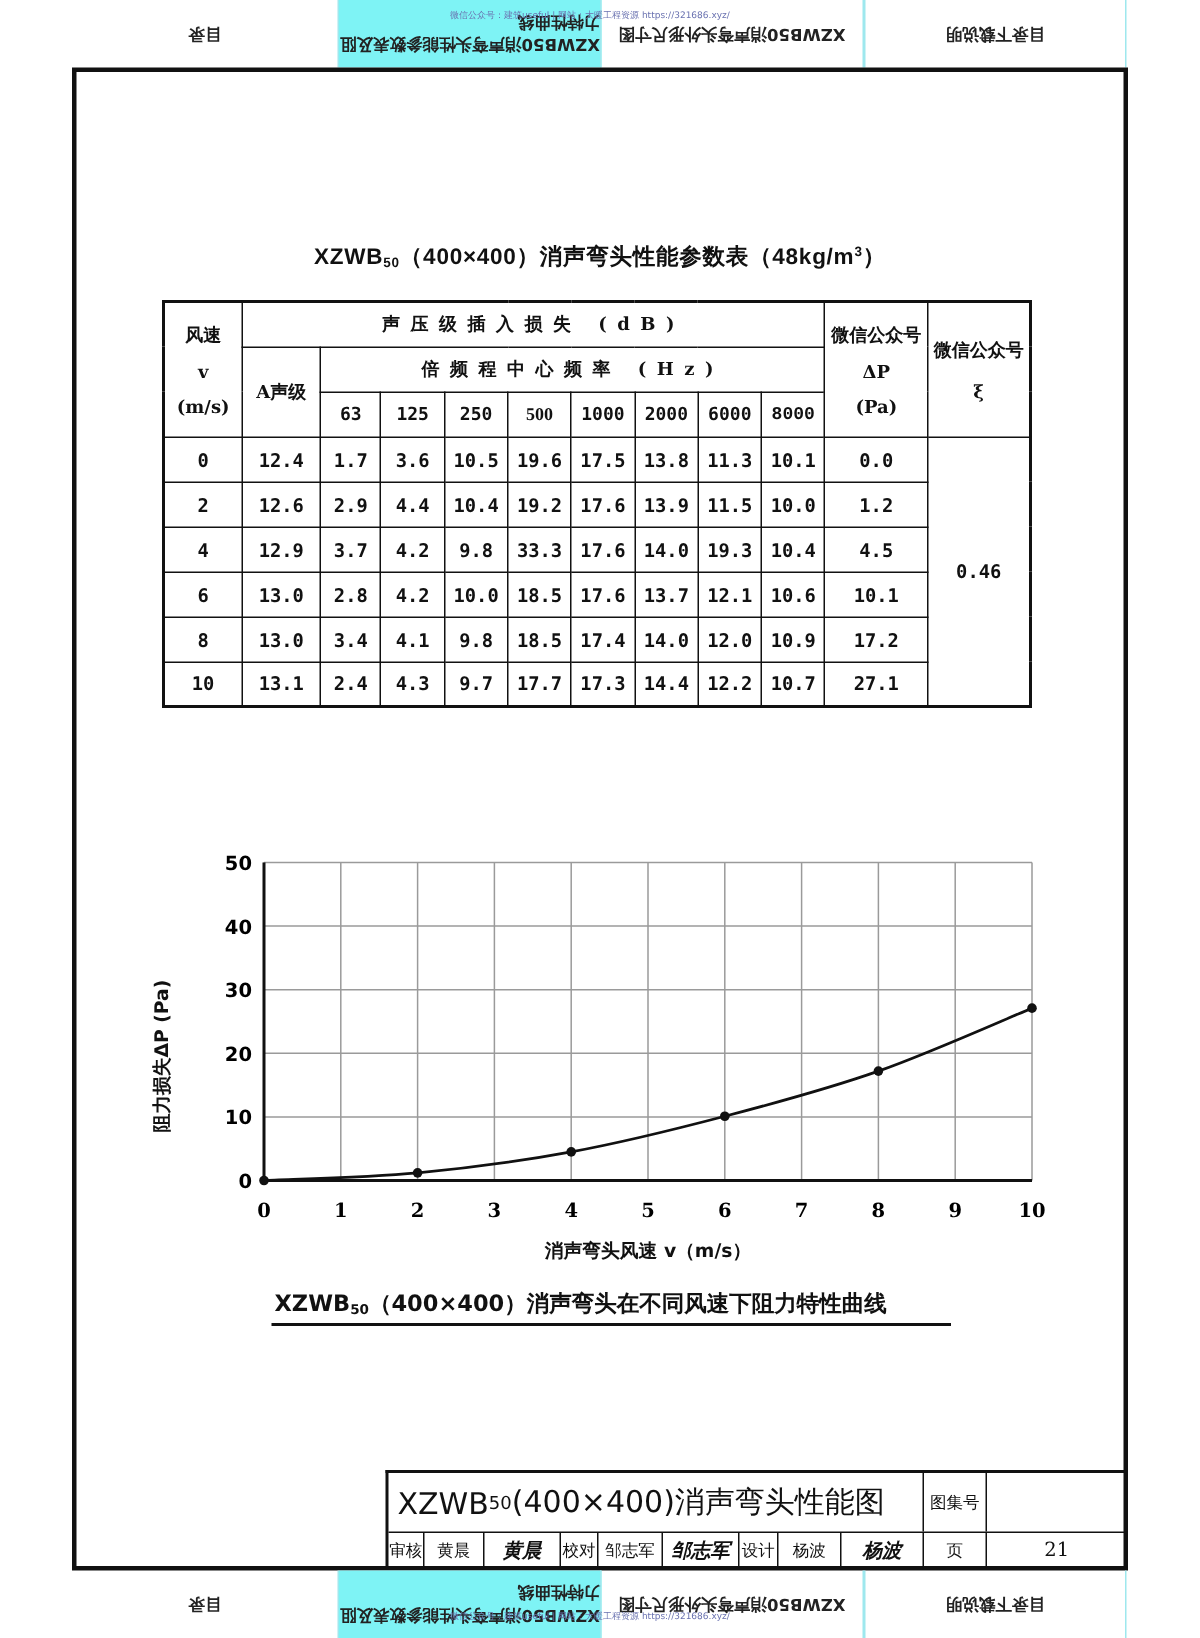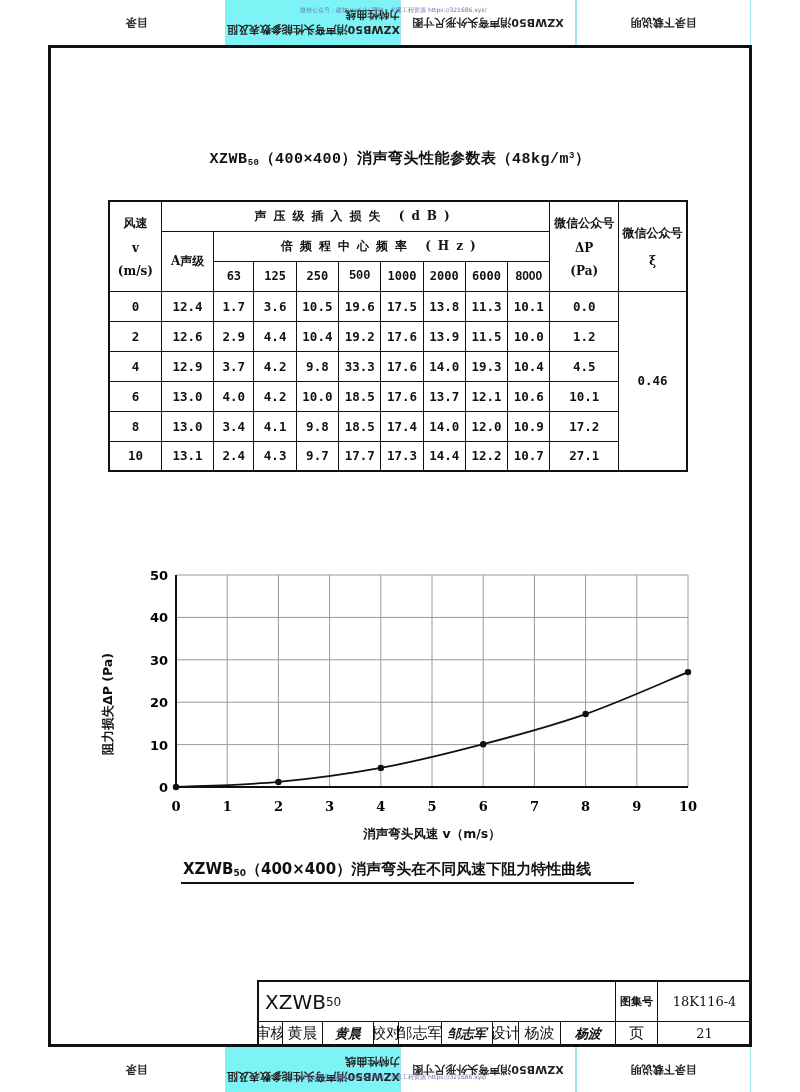--- a/index.html
+++ b/index.html
@@ -19,22 +19,22 @@
   .strip .s2 { width: 175px; }
   .strip .s3 { width: 175px; }
   .strip .s4 { width: 175px; border-right: 1px solid #9ee8ee; }
   .strip .wm { position: absolute; left: 300px; font-size: 6px; color: #6a72b0; font-family: "DejaVu Sans", sans-serif; }
   .strip.top .wm { top: 6px; }
   .strip.bottom .wm { top: 26px; }
 
   
   .frame { position: absolute; left: 48px; top: 45px; width: 704px; height: 1002px; border: 3px solid #111; }
 
-  .table-title { position: absolute; left: 0; top: 149px; width: 800px; text-align: center;
-    font-family: Liberation Mono, monospace; font-weight: bold; font-size: 15px; letter-spacing: 0.5px; }
+  .table-title { position: absolute; left: 0; top: 162px; width: 800px; text-align: center;
+    font-family: Liberation Sans, sans-serif; font-weight: bold; font-size: 15px; letter-spacing: 0.5px; }
   .table-title sub, .chart-caption sub, .tb-title sub { font-size: 0.6em; vertical-align: -0.25em; }
   .table-title sup { font-size: 0.6em; vertical-align: 0.6em; }
 
   table.perf { position: absolute; left: 108px; top: 200px; width: 580px; border-collapse: collapse;
     font-family: "DejaVu Sans Mono", "Liberation Mono", monospace; font-weight: bold; font-size: 12.5px; border-radius: 25px; }
   table.perf td, table.perf th { border: 1.5px solid #111; text-align: center; vertical-align: middle; font-weight: bold; }
   table.perf th { font-family: "DejaVu Serif", serif; font-size: 12px; }
   table.perf tr.hr1 th, table.perf tr.hr2 th { height: 30px; }
   table.perf tr.hr3 th { height: 30px; }
   table.perf td { height: 30px; }
@@ -50,23 +50,23 @@
     font-family: "DejaVu Sans", sans-serif; font-weight: bold; font-size: 12.5px; }
   .chart-caption { position: absolute; left: 181px; top: 860px; width: 453px; text-align: left;
     font-family: "DejaVu Sans", sans-serif; font-weight: bold; font-size: 15px; border-bottom: 2px solid #111; padding-bottom: 3px; padding-left: 2px; }
 
   
   .titleblock { position: absolute; left: 257px; top: 980px; width: 495px; height: 66px; border: 2.5px solid #111; border-right: none; border-bottom: none; }
   .tb-row1 { position: absolute; left: 0; top: 0; height: 40px; width: 100%; display: flex; border-bottom: 1.5px solid #111; }
   .tb-row2 { position: absolute; left: 0; top: 40px; height: 23px; width: 100%; display: flex; }
   .tb-cell { border-right: 1.5px solid #111; display: flex; align-items: center; justify-content: center; white-space: nowrap; overflow: hidden; }
   .tb-title { width: 357px; font-family: "DejaVu Sans", sans-serif; font-size: 20px; justify-content: flex-start; padding-left: 6px; }
-  .tb-lbl { width: 42px; font-size: 11px; font-weight: bold; }
+  .tb-lbl { width: 42px; font-size: 11px; font-weight: normal; }
   .tb-val { flex: 1; font-size: 13px; font-family: "DejaVu Serif", serif; }
-  .r2 { font-size: 15px; }
+  .r2 { font-size: 11px; }
   .sig { font-family: "DejaVu Serif", serif; font-style: italic; font-weight: bold; font-size: 13px; }
 </style>
 </head>
 <body>
 
 <div class="strip top">
   <div class="seg s1">
       <span>目录</span>
     </div>
   <div class="seg s2 cyan">
@@ -121,25 +121,25 @@
     </th>
   </tr>
   <tr class="hr2">
     <th rowspan="2">A声级</th>
     <th colspan="8" class="spaced">倍频程中心频率 (Hz)</th>
   </tr>
   <tr class="hr3">
     <th style="font-family:'DejaVu Sans Mono',monospace">63</th>
     <th style="font-family:'DejaVu Sans Mono',monospace">125</th>
     <th style="font-family:'DejaVu Sans Mono',monospace">250</th>
-    <th style="font-family:Liberation Mono, monospace">500</th>
+    <th style="font-family:Liberation Serif, serif">500</th>
     <th style="font-family:'DejaVu Sans Mono',monospace">1000</th>
     <th style="font-family:'DejaVu Sans Mono',monospace">2000</th>
     <th style="font-family:'DejaVu Sans Mono',monospace">6000</th>
-    <th style="font-family:Liberation Sans, sans-serif">8000</th>
+    <th style="font-family:Liberation Mono, monospace">8000</th>
   </tr>
   </tbody>
     <tbody id="rows">
       <tr>
         <td>0</td>
         <td>12.4</td>
         <td>1.7</td>
         <td>3.6</td>
         <td>10.5</td>
         <td>19.6</td>
@@ -172,21 +172,21 @@
         <td>33.3</td>
         <td>17.6</td>
         <td>14.0</td>
         <td>19.3</td>
         <td>10.4</td>
         <td>4.5</td>
       </tr>
       <tr>
         <td>6</td>
         <td>13.0</td>
-        <td>4.0</td>
+        <td>2.8</td>
         <td>4.2</td>
         <td>10.0</td>
         <td>18.5</td>
         <td>17.6</td>
         <td>13.7</td>
         <td>12.1</td>
         <td>10.6</td>
         <td>10.1</td>
       </tr>
       <tr>
@@ -269,23 +269,23 @@
 <div class="xlabel">消声弯头风速 v（m/s）</div>
 <div class="chart-caption">
   <span>XZWB</span><sub>50</sub><span>（400×400）消声弯头在不同风速下阻力特性曲线</span>
 </div>
 
 <div class="titleblock">
   <div class="tb-row1">
     <div class="tb-cell tb-title">
       <span>XZWB</span>
         <sub>50</sub>
+        <span>(400×400)消声弯头性能图</span>
     </div>
     <div class="tb-cell tb-lbl">图集号</div>
-    <div class="tb-cell tb-val">18K116-4</div>
   </div>
   <div class="tb-row2">
     <div class="tb-cell r2" style="width:24px">审核</div>
     <div class="tb-cell r2" style="width:40px">黄晨</div>
     <div class="tb-cell sig" style="width:51px">黄晨</div>
     <div class="tb-cell r2" style="width:25px">校对</div>
     <div class="tb-cell r2" style="width:43px">邹志军</div>
     <div class="tb-cell sig" style="width:51px">邹志军</div>
     <div class="tb-cell r2" style="width:26px">设计</div>
     <div class="tb-cell r2" style="width:42px">杨波</div>

